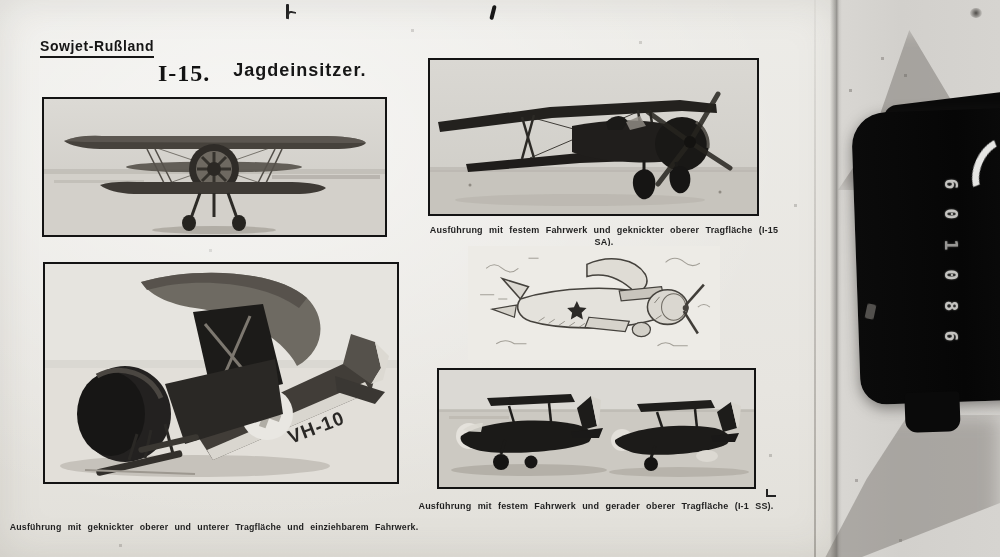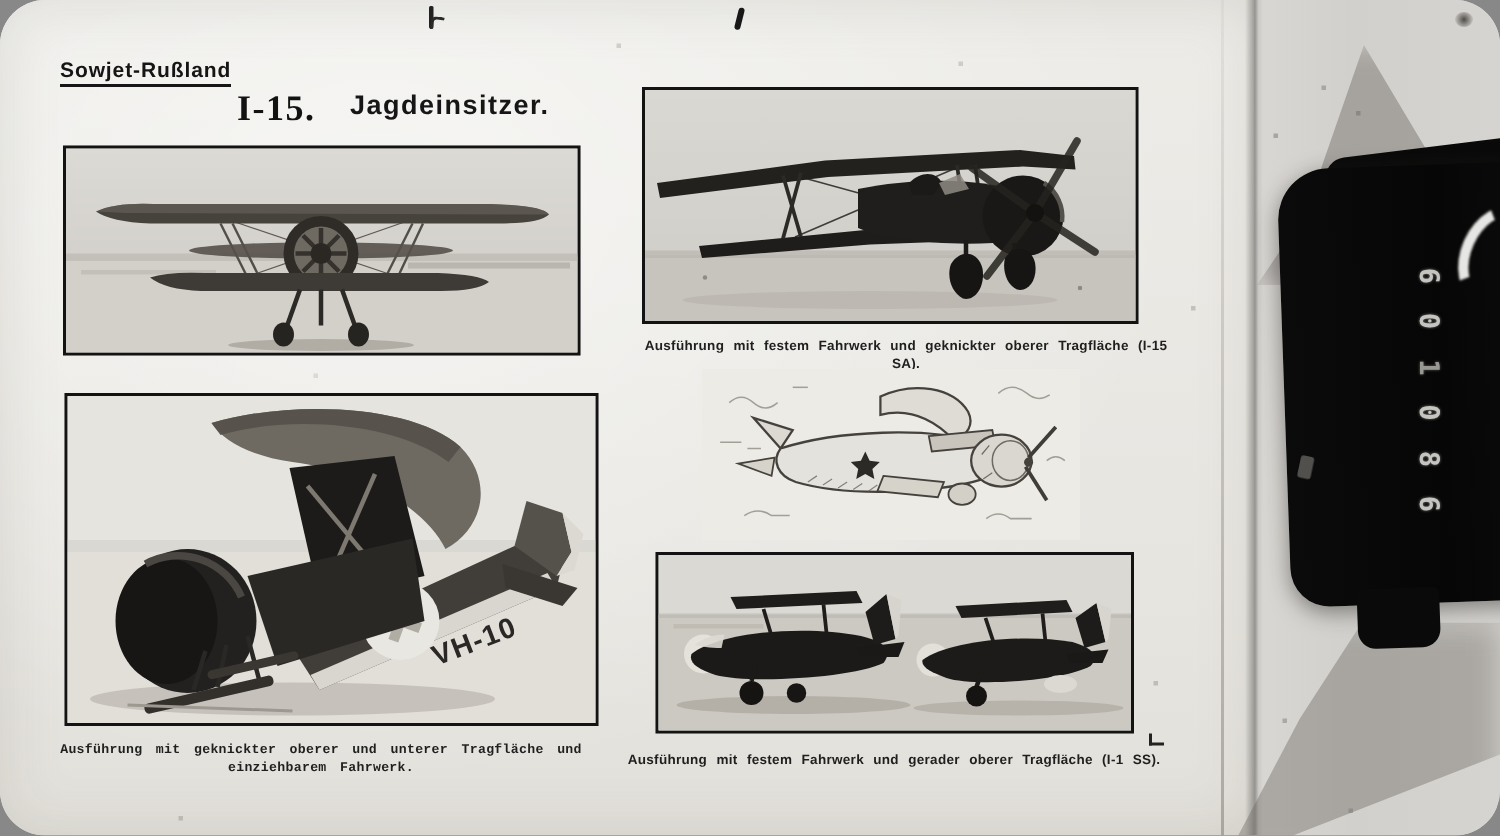--- a/index.html
+++ b/index.html
@@ -1,19 +1,19 @@
 <!DOCTYPE html>
 <html><head>
 <meta charset="utf-8">
 <style>
   html,body{margin:0;padding:0;background:#888;}
   .screenshot{
     position:relative;width:1000px;height:557px;overflow:hidden;
     background:linear-gradient(180deg,#eae8e4 0%,#e7e5e0 60%,#e3e1dc 100%);
-    font-family:"Liberation Sans",sans-serif;color:#1c1c1c;border-radius:30px;
+    font-family:"Liberation Sans",sans-serif;color:#1c1c1c;
   }
   
   .paper{
     position:absolute;left:0;top:0;width:838px;height:557px;
     background:
       radial-gradient(ellipse at 30% 25%, rgba(255,255,255,.55), transparent 65%),
       linear-gradient(180deg,#edecE8,#e7e5e0 70%,#e2e0da);
     box-shadow:inset 0 0 40px rgba(120,115,105,.18);
   }
   .backing{
@@ -235,21 +235,21 @@
         <line x1="106" y1="166" x2="100" y2="194"></line>
       </g>
       <g transform="rotate(-13 110 196)">
         <rect x="50" y="192" width="88" height="7" rx="3" fill="#33302c"></rect>
         <rect x="96" y="180" width="62" height="6" rx="3" fill="#3a3732"></rect>
       </g>
       <line x1="40" y1="206" x2="150" y2="210" stroke="#9d9890" stroke-width="2"></line>
     </svg>
   </div>
 
-  <div class="caption" style="left:8px;top:494px;width:412px;font-size:8.8px;font-family:Liberation Mono, monospace;">
+  <div class="caption" style="left:8px;top:521px;width:412px;font-size:8.8px;">
     <div>Ausführung mit geknickter oberer und unterer Tragfläche und einziehbarem Fahrwerk.</div>
   </div>
 
   <div class="photo" style="left:428px;top:58px;width:331px;height:158px;">
     <svg viewBox="0 0 327 154" preserveAspectRatio="none">
       <defs>
         <linearGradient id="sky3" x1="0" y1="0" x2="0" y2="1">
           <stop offset="0" stop-color="#dad8d3"></stop>
             <stop offset="1" stop-color="#ceccc6"></stop>
         </linearGradient>

